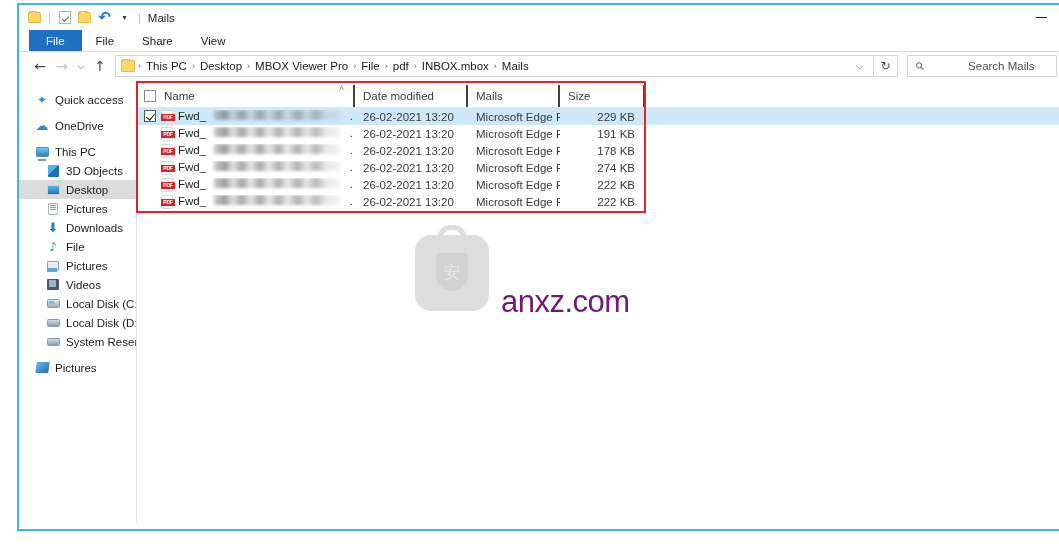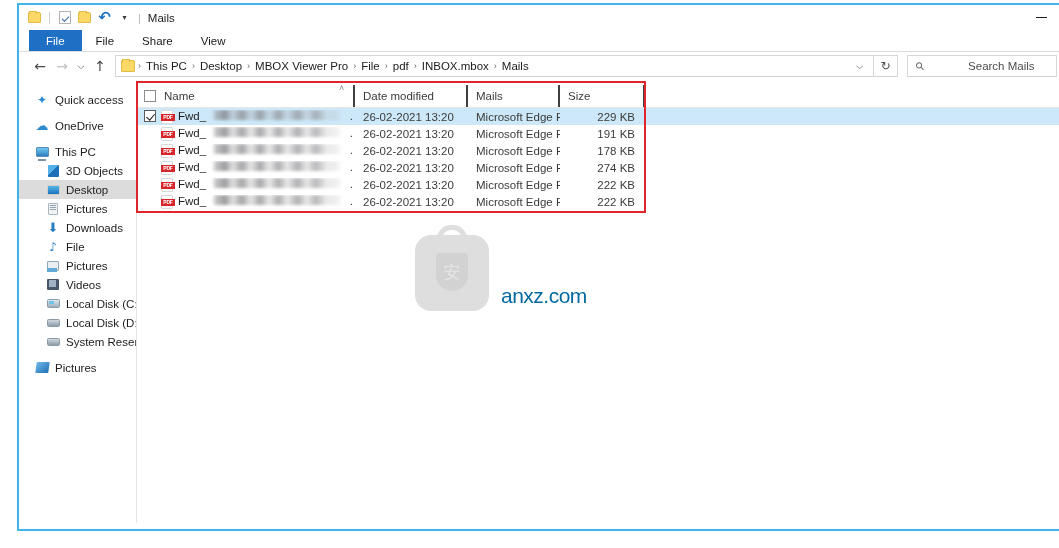--- a/index.html
+++ b/index.html
@@ -550,22 +550,22 @@
     color: #dcdcdc;
     font-family: "DejaVu Sans", sans-serif;
     font-weight: bold;
     letter-spacing: 1px;
     line-height: 1.05;
     white-space: nowrap;
   }
   .wm-url {
     position: absolute;
     left: 86px; top: 49px;
-    font-size: 21px;
-    color: #0369a1;
+    font-size: 31px;
+    color: #701a75;
     font-family: "Liberation Sans", sans-serif;
     letter-spacing: -0.5px;
     white-space: nowrap;
   }
 </style>
 </head>
 <body>
 
 <div id="root">
 

